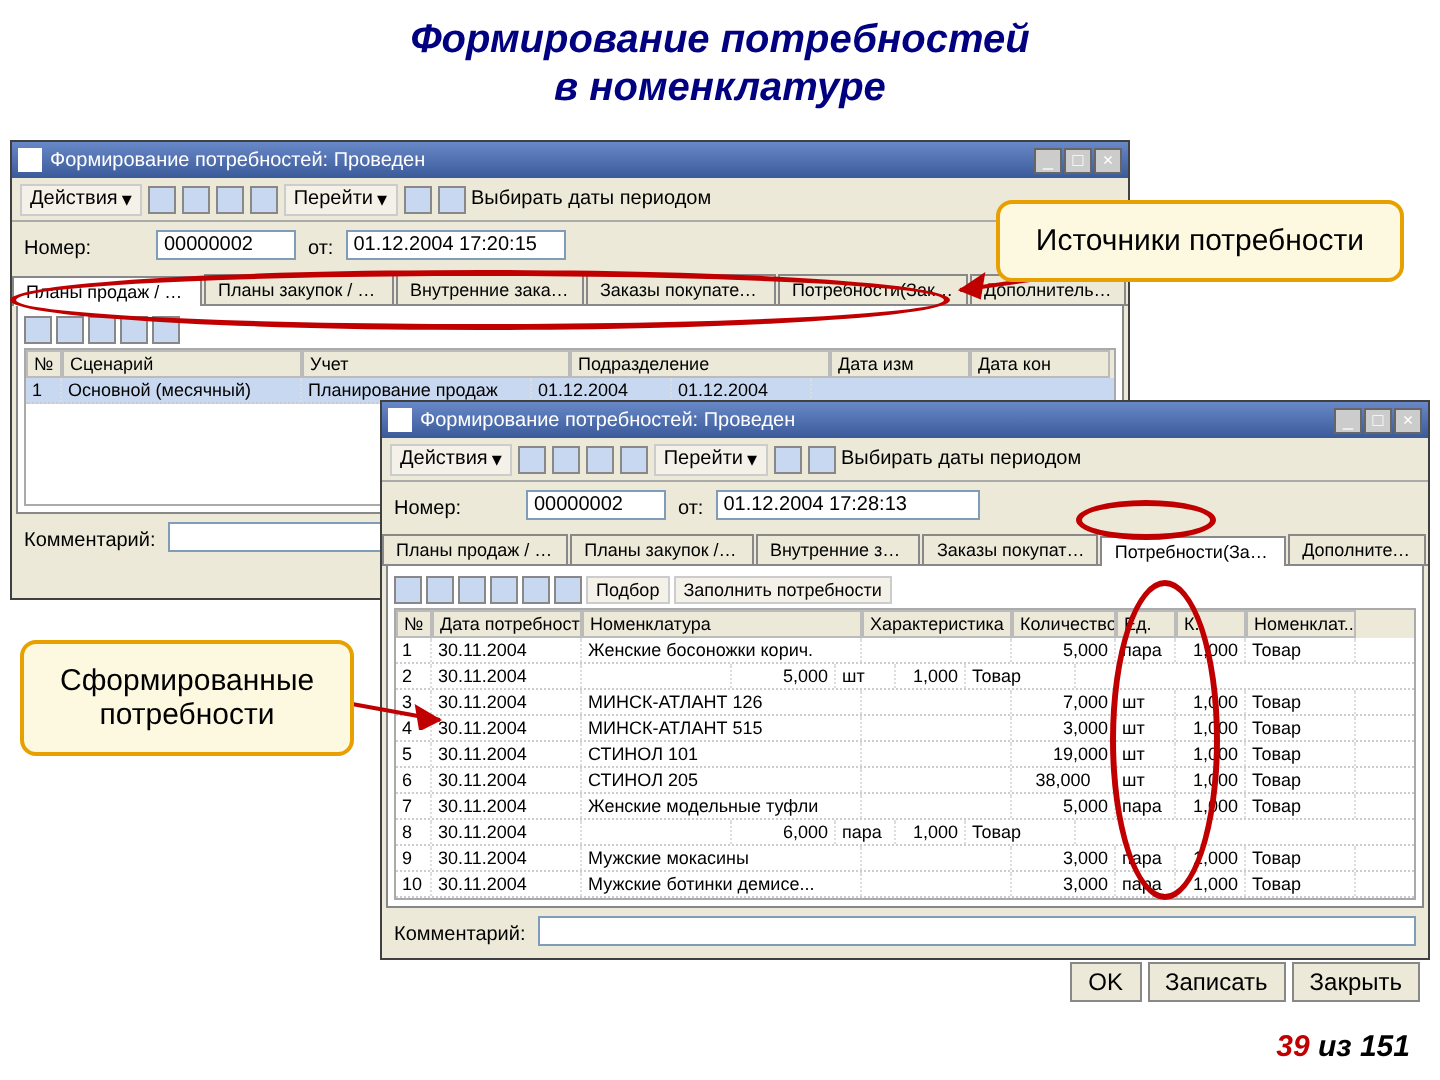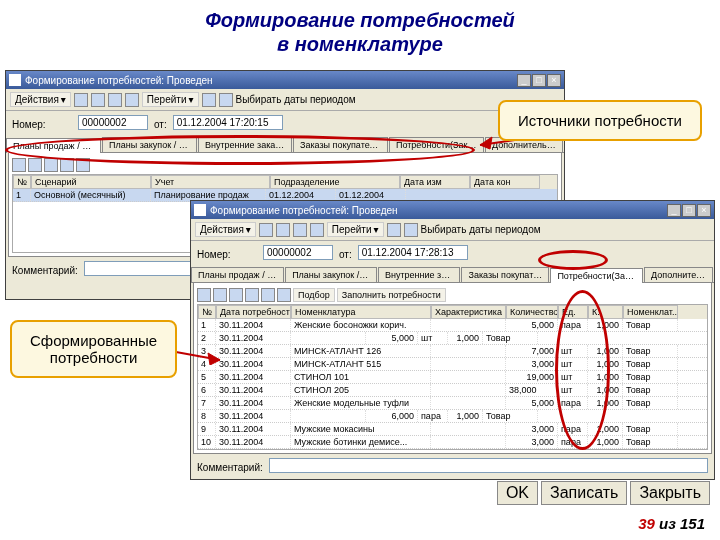--- a/index.html
+++ b/index.html
@@ -33,21 +33,21 @@
   .tab { padding: 2px 6px; border: 1px solid #888; border-bottom: none; background: #ece9d8; margin-right: 1px; cursor: default; white-space: nowrap; overflow: hidden; text-overflow: ellipsis; max-width: 95px; }
   .tab.active { background: #fff; position: relative; top: 1px; }
   .panel { background: #fff; border: 1px solid #888; border-top: none; margin: 0 2px; padding: 3px; }
   .mini-toolbar { display: flex; gap: 2px; padding: 2px 0; align-items: center; font-size: 9px; }
   .grid { border: 1px solid #aaa; font-size: 9px; }
   .grid-head { display: flex; background: #ece9d8; }
   .gh { border: 1px solid #bbb; padding: 1px 3px; overflow: hidden; white-space: nowrap; }
   .grid-body { max-height: 130px; overflow-y: auto; }
   .grid-row { display: flex; border-bottom: 1px dotted #ccc; }
   .gc { padding: 1px 3px; overflow: hidden; white-space: nowrap; border-right: 1px dotted #ddd; }
-  .footer-btns { display: flex; justify-content: flex-end; gap: 3px; padding: 4px; font-size: 16px; }
+  .footer-btns { display: flex; justify-content: flex-end; gap: 3px; padding: 4px; font-size: 12px; }
   .btn { border: 1px solid #888; background: #ece9d8; padding: 2px 8px; cursor: default; }
 </style>
 </head>
 <body>
 
 <div class="title">
   <span>Формирование потребностей</span><br><span>в номенклатуре</span>
 </div>
 
 <div class="win win1">
@@ -90,21 +90,21 @@
       <span class="tico"></span>
       <span class="tico"></span>
       <span class="tico"></span>
       <span class="tico"></span>
       <span class="tico"></span>
     </div>
     <div class="grid">
       <div class="grid-head">
         <div class="gh" style="width:18px">№</div>
         <div class="gh" style="width:120px">Сценарий</div>
-        <div class="gh" style="width:119px">Учет</div>
+        <div class="gh" style="width:134px">Учет</div>
         <div class="gh" style="width:130px">Подразделение</div>
         <div class="gh" style="width:70px">Дата изм</div>
         <div class="gh" style="width:70px">Дата кон</div>
       </div>
       <div class="grid-row" style="background:#c8d8f0">
         <div class="gc" style="width:18px">1</div>
         <div class="gc" style="width:120px">Основной (месячный)</div>
         <div class="gc" style="width:115px">Планирование продаж</div>
         <div class="gc" style="width:70px">01.12.2004</div>
         <div class="gc" style="width:70px">01.12.2004</div>
@@ -136,21 +136,21 @@
     <span class="tico"></span>
     <span class="tbtn"><span>Перейти</span> ▾</span>
     <span class="tico"></span>
     <span class="tico"></span>
     <span>Выбирать даты периодом</span>
   </div>
   <div class="form-row">
     <span class="lbl">Номер:</span>
     <span class="input" style="width:70px">00000002</span>
     <span>от:</span>
-    <span class="input" style="width:110px">01.12.2004 17:28:13</span>
+    <span class="input" style="width:132px">01.12.2004 17:28:13</span>
   </div>
   <div class="tabs">
     <div class="tab">Планы продаж / Пла...</div>
     <div class="tab">Планы закупок / Ост...</div>
     <div class="tab">Внутренние заказы</div>
     <div class="tab">Заказы покупателе...</div>
     <div class="tab active">Потребности(Закупк..)</div>
     <div class="tab">Дополнительно</div>
   </div>
   <div class="panel">
@@ -223,21 +223,21 @@
             <div class="gc" style="width:52px;text-align:right">19,000</div>
             <div class="gc" style="width:30px">шт</div>
             <div class="gc" style="width:35px;text-align:right">1,000</div>
             <div class="gc" style="width:55px">Товар</div>
           </div>
           <div class="grid-row">
             <div class="gc" style="width:18px">6</div>
             <div class="gc" style="width:75px">30.11.2004</div>
             <div class="gc" style="width:140px">СТИНОЛ 205</div>
             <div class="gc" style="width:75px"></div>
-            <div class="gc" style="width:52px;text-align:left">38,000</div>
+            <div class="gc" style="width:52px;text-align:center">38,000</div>
             <div class="gc" style="width:30px">шт</div>
             <div class="gc" style="width:35px;text-align:right">1,000</div>
             <div class="gc" style="width:55px">Товар</div>
           </div>
           <div class="grid-row">
             <div class="gc" style="width:18px">7</div>
             <div class="gc" style="width:75px">30.11.2004</div>
             <div class="gc" style="width:140px">Женские модельные туфли</div>
             <div class="gc" style="width:75px"></div>
             <div class="gc" style="width:52px;text-align:right">5,000</div>

